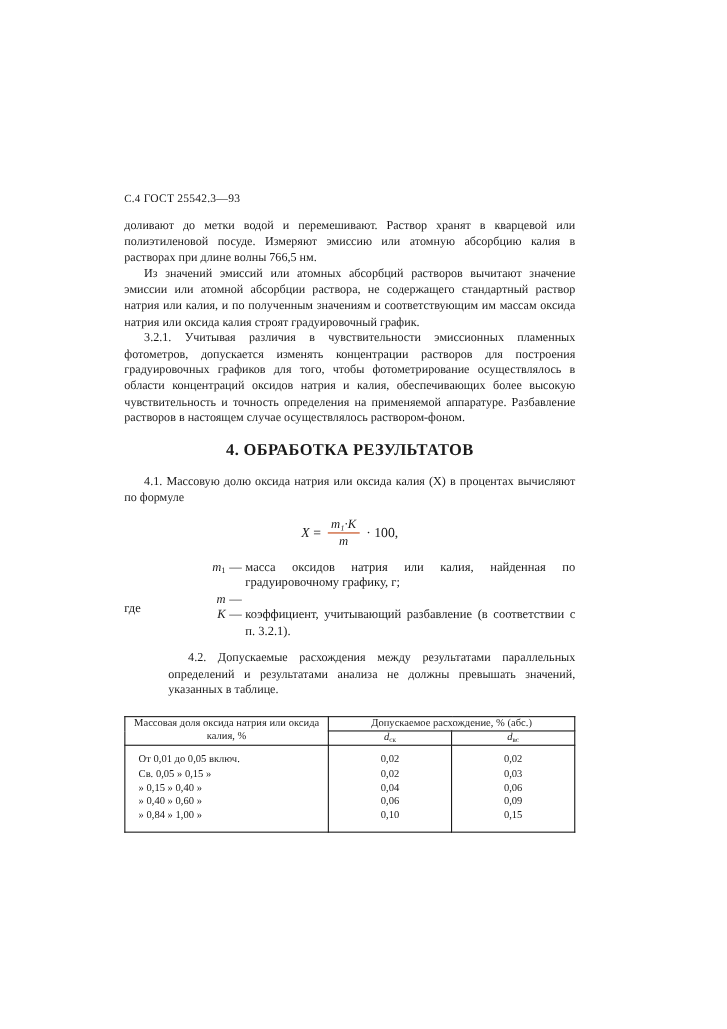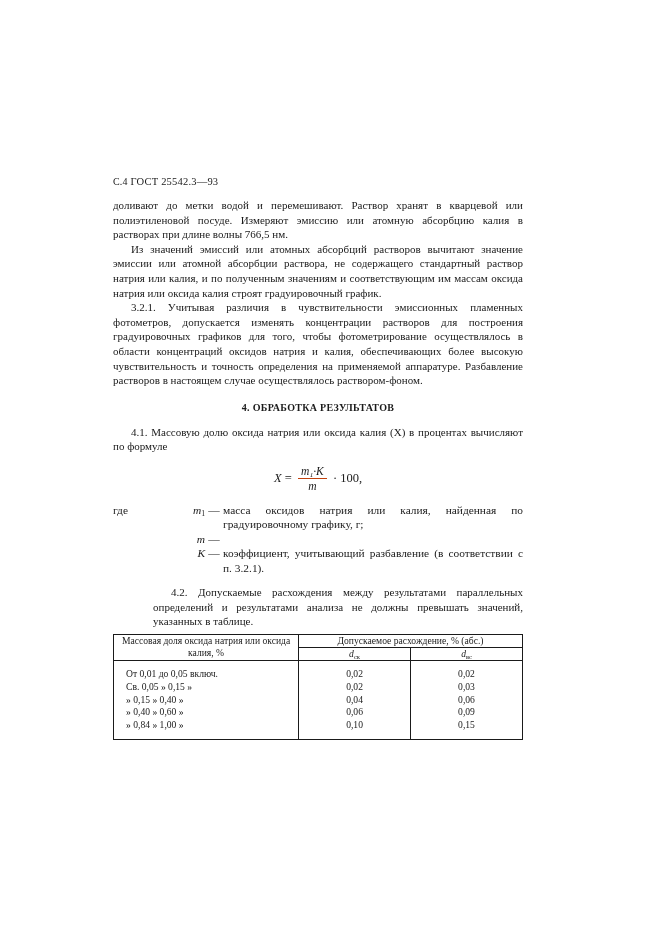--- a/index.html
+++ b/index.html
@@ -42,21 +42,21 @@
     line-height: 14.6px;
     text-align: justify;
     text-justify: inter-word;
     hyphens: manual;
   }
   p.indent {
     text-indent: 18px;
   }
   .section-title {
     text-align: center;
-    font-size: 10px;
+    font-size: 15px;
     font-weight: bold;
     letter-spacing: 0.3px;
     margin: 14px 0 12px 0;
   }
   .formula {
     text-align: center;
     margin: 12px 0 10px 0;
     font-size: 12.5px;
     font-family: "Liberation Serif", serif;
   }
@@ -103,40 +103,41 @@
     text-align: right;
     padding-right: 0;
     flex: none;
     font-style: italic;
   }
   .legend-where {
     position: absolute;
     left: 0;
     width: 40px;
     font-style: normal;
+    margin-top: 37px;
   }
   .legend-wrap {
     position: relative;
     padding-left: 40px;
   }
   .legend-dash {
     width: 18px;
     flex: none;
     text-align: center;
     font-style: normal;
   }
   .legend-text {
     flex: 1;
     text-align: justify;
     font-style: normal;
   }
   table.data {
     border-collapse: collapse;
     width: 410px;
-    margin-top: 5px;
+    margin-top: 16px;
     font-size: 9.6px;
     font-family: "Liberation Serif", serif;
   }
   table.data td, table.data th {
     border: 1px solid #1a1a1a;
     padding: 0;
     vertical-align: middle;
   }
   .th-main {
     text-align: center;

